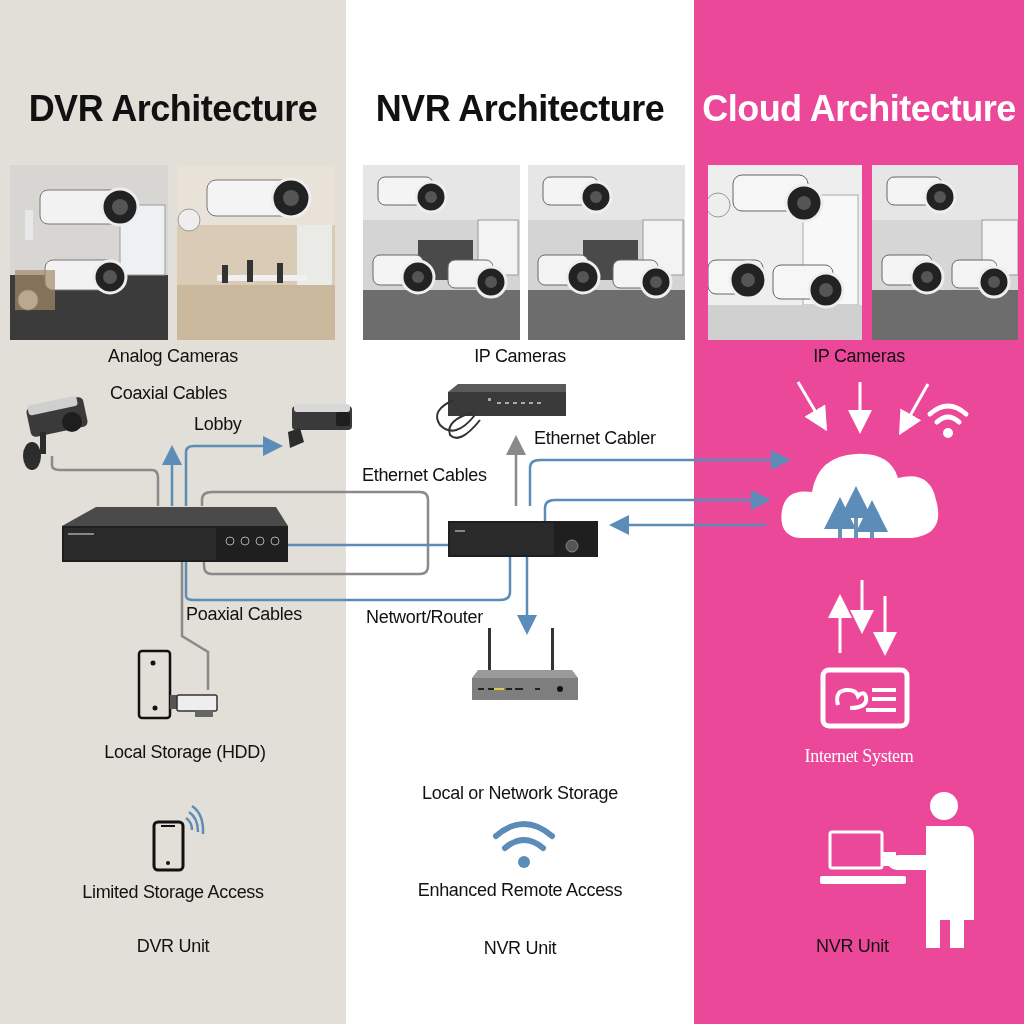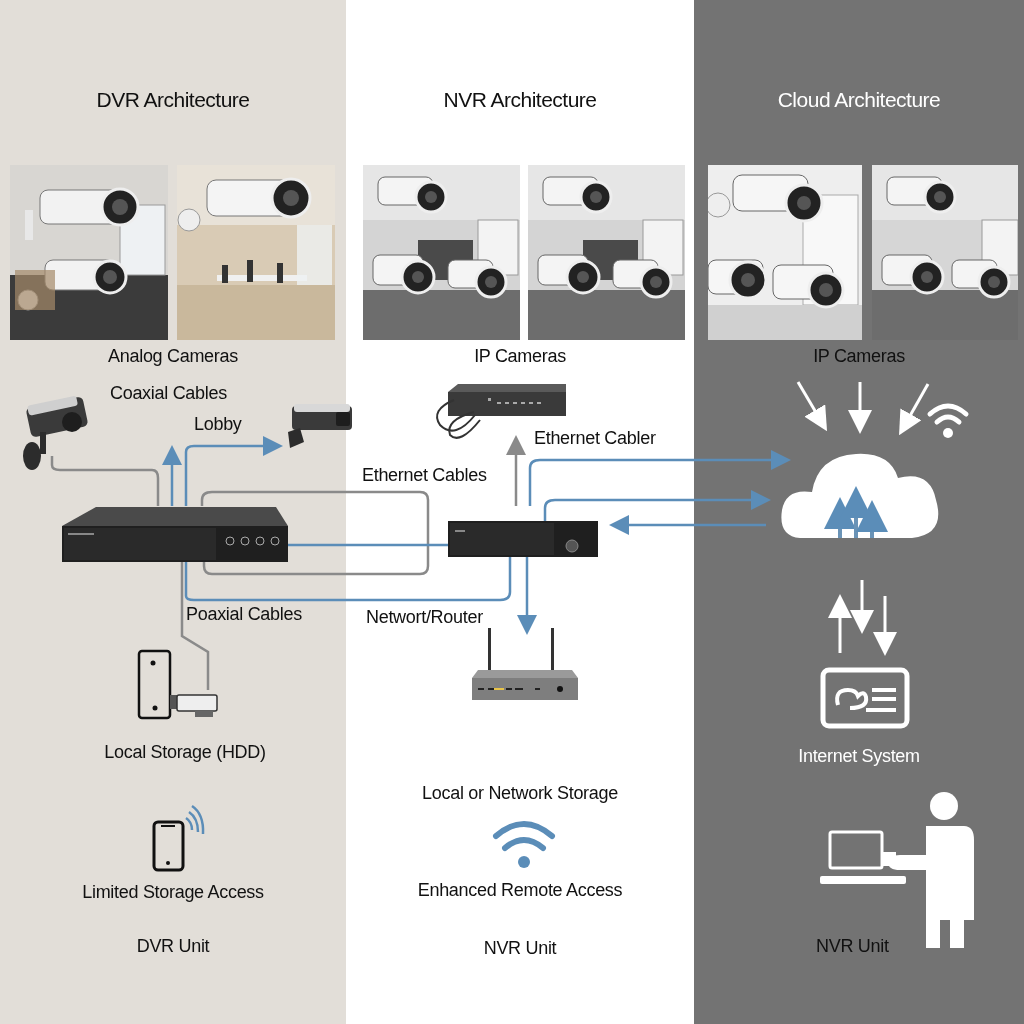--- a/index.html
+++ b/index.html
@@ -1,26 +1,26 @@
 <!DOCTYPE html>
 <html><head>
 <meta charset="utf-8">
 <style>
   * { box-sizing: border-box; margin: 0; padding: 0; }
   html, body { width: 1024px; height: 1024px; overflow: hidden; }
   body { position: relative; font-family: "Liberation Sans", "DejaVu Sans", sans-serif; background: #fff; }
   .col { position: absolute; top: 0; height: 1024px; }
   .col-dvr { left: 0; width: 346px; background: #e2ded8; }
   .col-nvr { left: 346px; width: 348px; background: #ffffff; }
-  .col-cloud { left: 694px; width: 330px; background: #737373; }
-  .title { position: absolute; top: 88px; width: 100%; text-align: center; font-size: 21px; font-weight: normal; letter-spacing: -0.5px; }
+  .col-cloud { left: 694px; width: 330px; background: #ec4899; }
+  .title { position: absolute; top: 88px; width: 100%; text-align: center; font-size: 36px; font-weight: bold; letter-spacing: -0.5px; }
   .col-dvr .title, .col-nvr .title { color: #111; }
   .col-cloud .title { color: #fff; }
   .label { position: absolute; font-size: 18px; color: #111; white-space: nowrap; letter-spacing: -0.3px; }
-  .col-cloud .label.white { color: #fff; }
+  .col-cloud .label.white { color: #fff; font-family: Liberation Serif, serif; }
   .photo { position: absolute; top: 165px; height: 175px; overflow: hidden; }
   .photo svg { width: 100%; height: 100%; display: block; }
   .overlay { position: absolute; left: 0; top: 0; width: 1024px; height: 1024px; pointer-events: none; }
 </style>
 </head>
 <body>
 
 <div class="col col-dvr">
   <div class="title">DVR Architecture</div>
 

